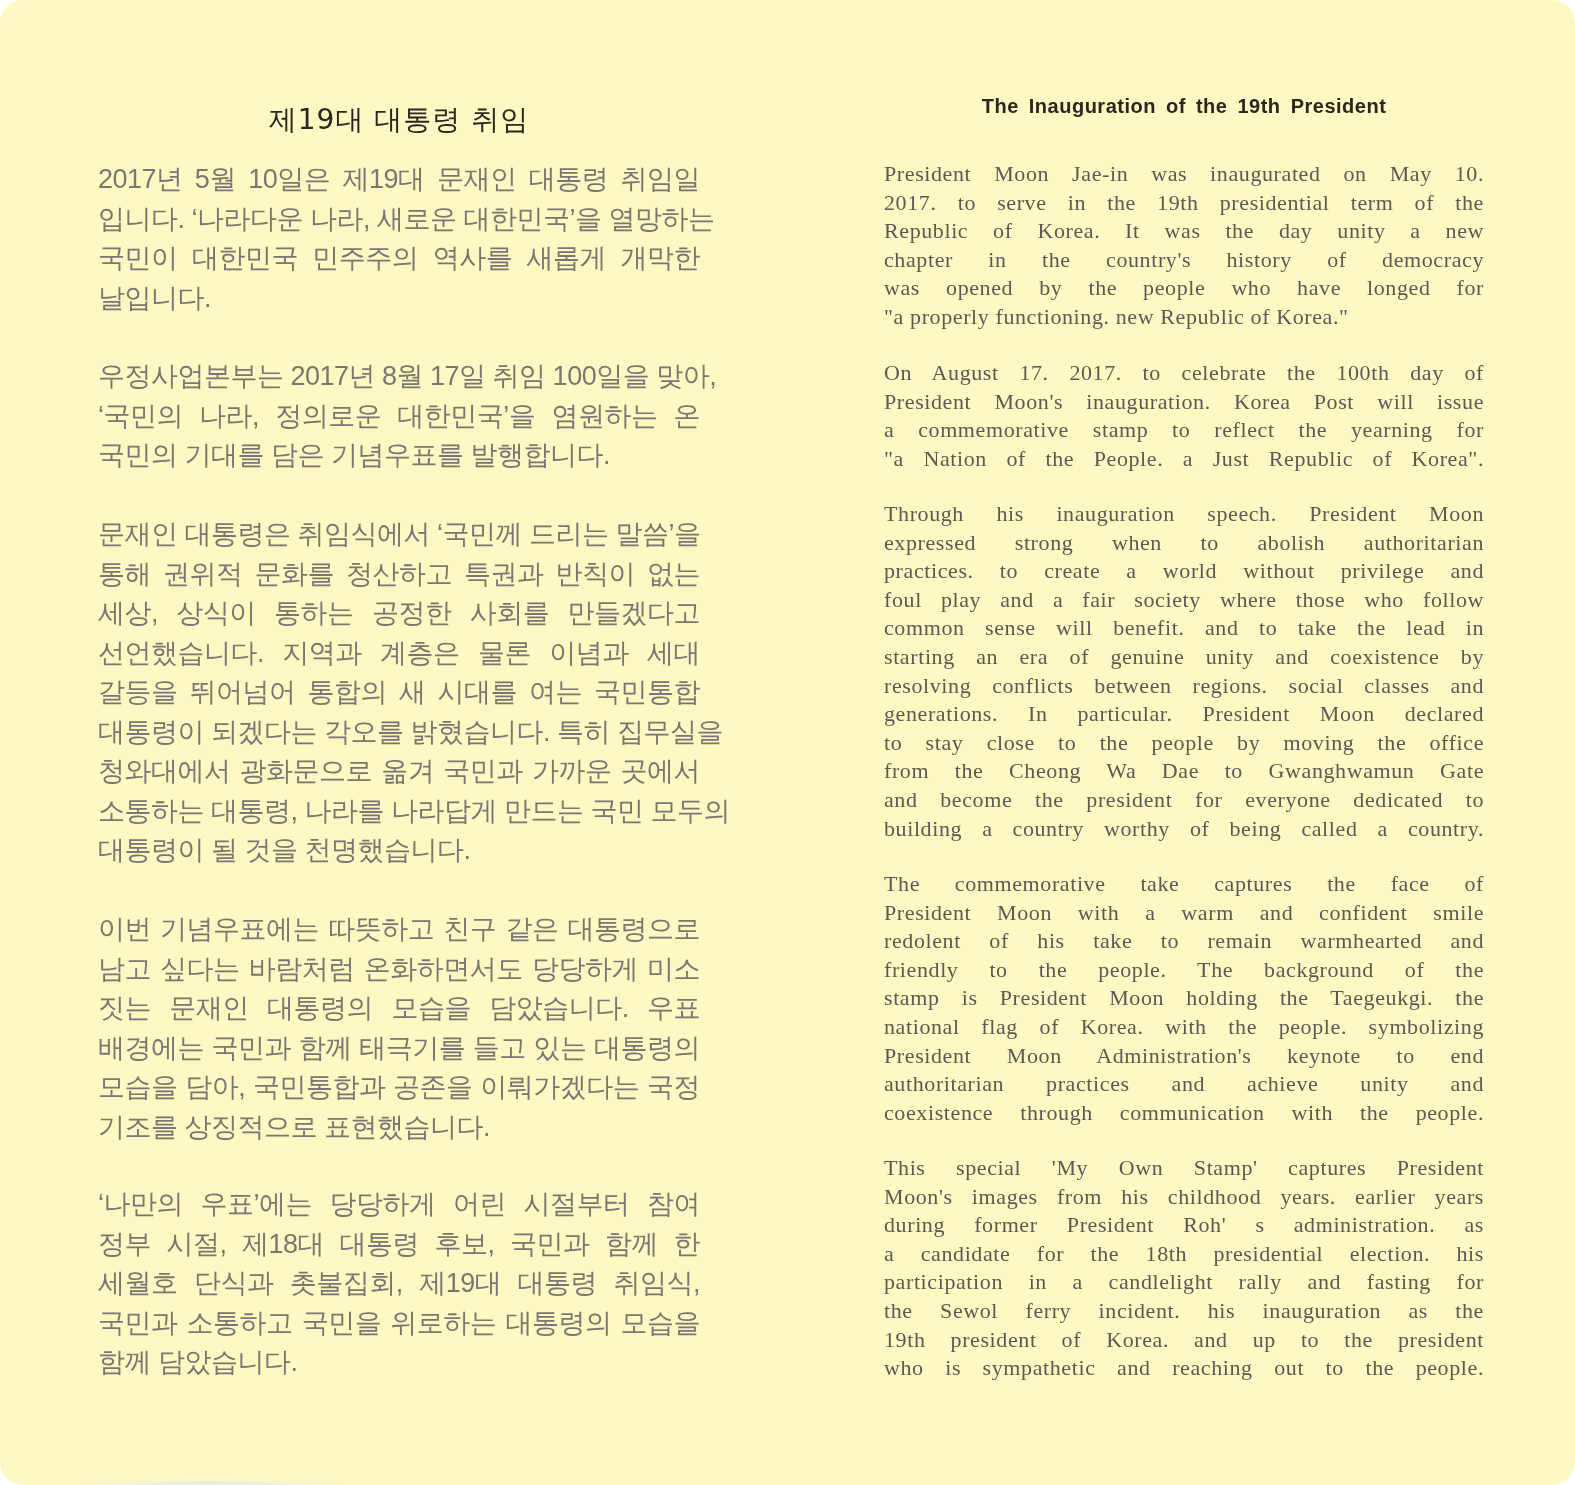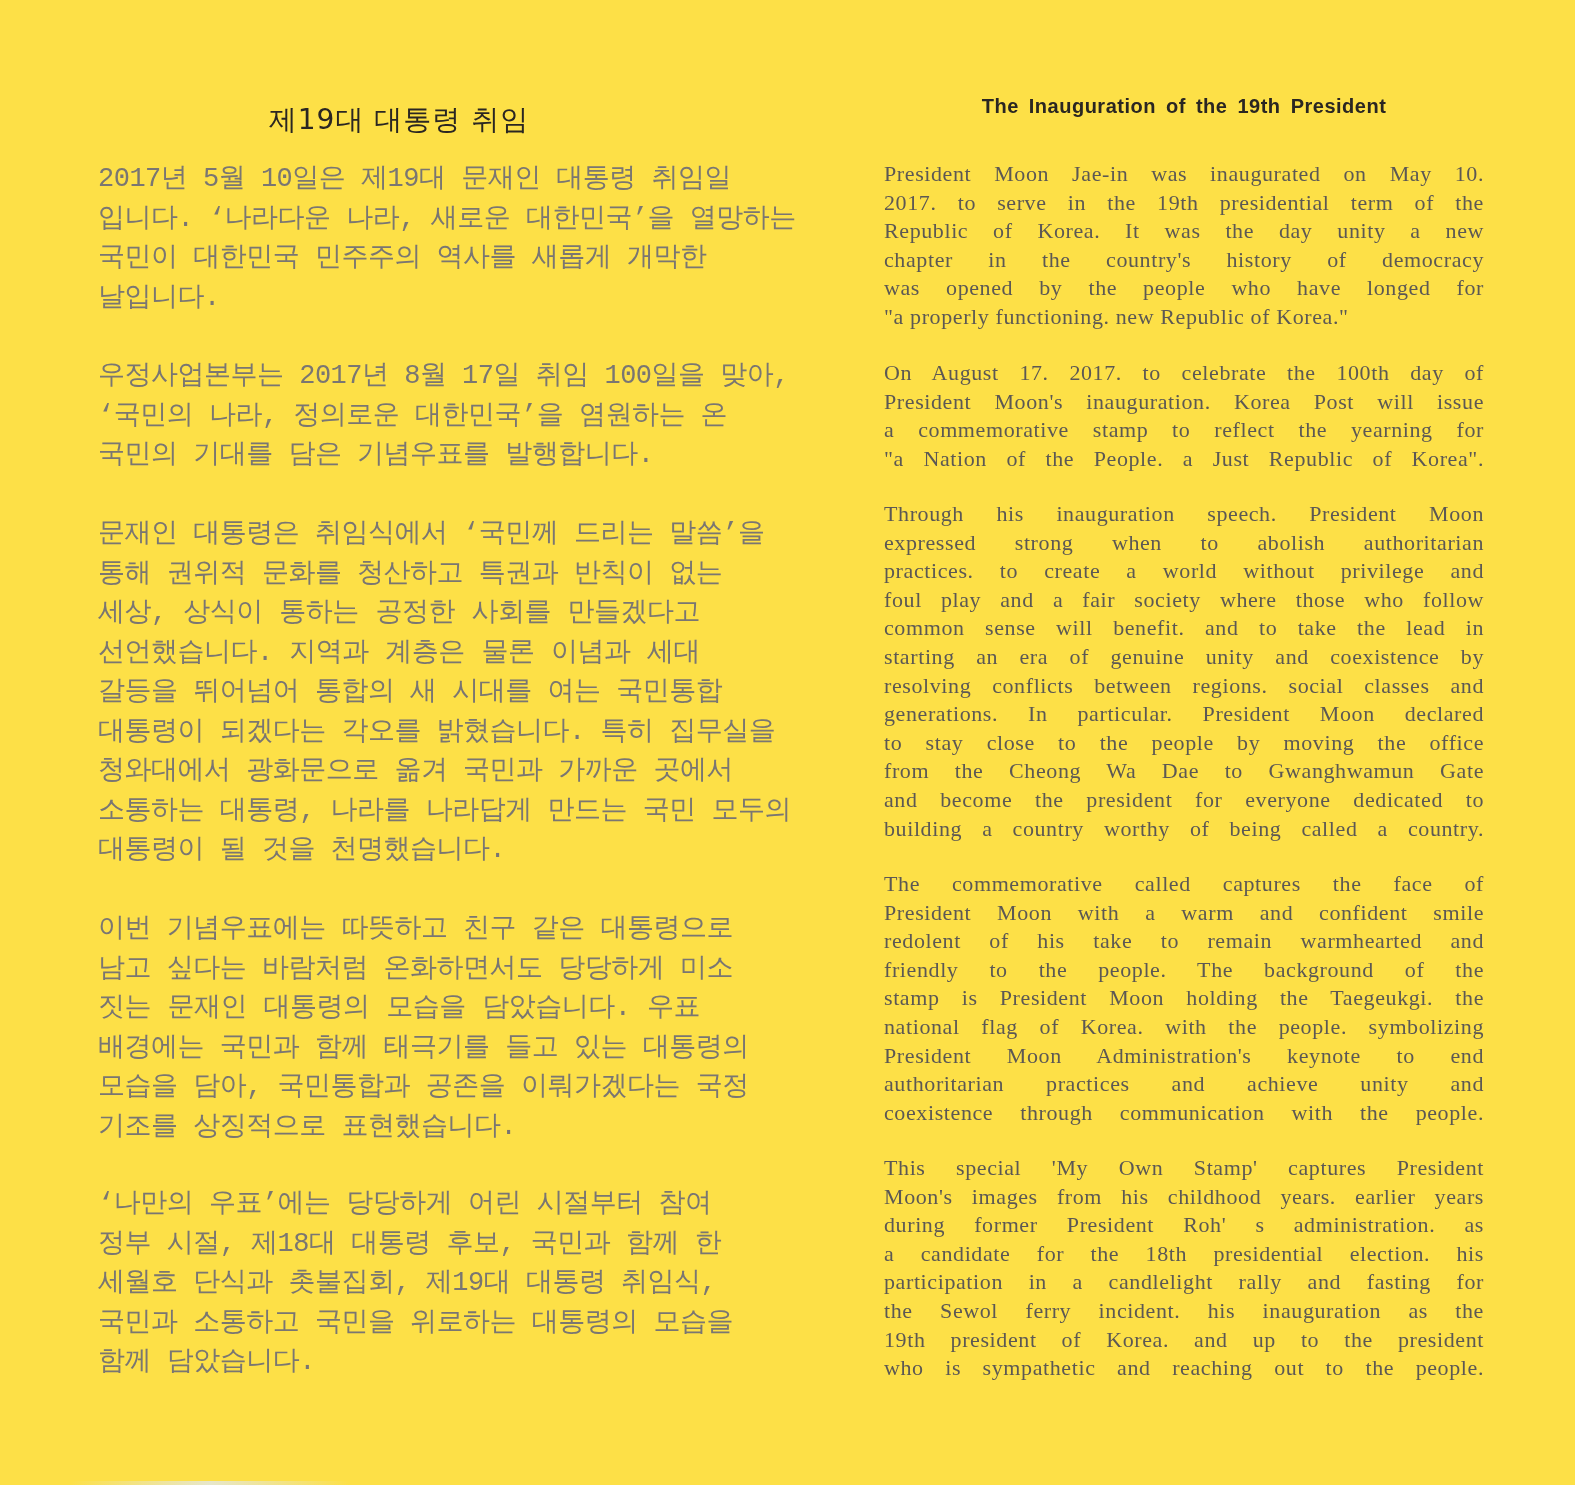--- a/index.html
+++ b/index.html
@@ -9,21 +9,22 @@
     }
     body {
       width: 1575px;
       height: 1485px;
       position: relative;
       overflow: hidden;
     }
     .page {
       position: absolute;
       inset: 0;
-      background: #fde047;
+      background: #fef9c3;
+      border-radius: 23px;
     }
     .col {
       position: absolute;
       top: 0;
     }
     .col-ko {
       left: 98px;
       width: 602px;
     }
     .col-en {
@@ -51,21 +52,21 @@
       word-spacing: 4px;
       font-size: 20px;
     }
     .para {
       position: absolute;
       left: 0;
       right: 0;
       margin: 0;
     }
     .para-ko {
-      font-family: Liberation Mono, monospace;
+      font-family: Liberation Sans, sans-serif;
       font-size: 27px;
       line-height: 39.5px;
       color: #7a7672;
       text-align: justify;
       text-align-last: left;
       font-weight: 200;
       letter-spacing: -0.5px;
     }
     .para-ko .line {
       display: block;
@@ -183,21 +184,21 @@
       <span class="line">starting an era of genuine unity and coexistence by</span>
       <span class="line">resolving conflicts between regions. social classes and</span>
       <span class="line">generations. In particular. President Moon declared</span>
       <span class="line">to stay close to the people by moving the office</span>
       <span class="line">from the Cheong Wa Dae to Gwanghwamun Gate</span>
       <span class="line">and become the president for everyone dedicated to</span>
       <span class="line last">building a country worthy of being called a country.</span>
     </p>
 
     <p class="para para-en" style="top:870px;">
-      <span class="line">The commemorative called captures the face of</span>
+      <span class="line">The commemorative take captures the face of</span>
       <span class="line">President Moon with a warm and confident smile</span>
       <span class="line">redolent of his take to remain warmhearted and</span>
       <span class="line">friendly to the people. The background of the</span>
       <span class="line">stamp is President Moon holding the Taegeukgi. the</span>
       <span class="line">national flag of Korea. with the people. symbolizing</span>
       <span class="line">President Moon Administration's keynote to end</span>
       <span class="line">authoritarian practices and achieve unity and</span>
       <span class="line last">coexistence through communication with the people.</span>
     </p>
 

